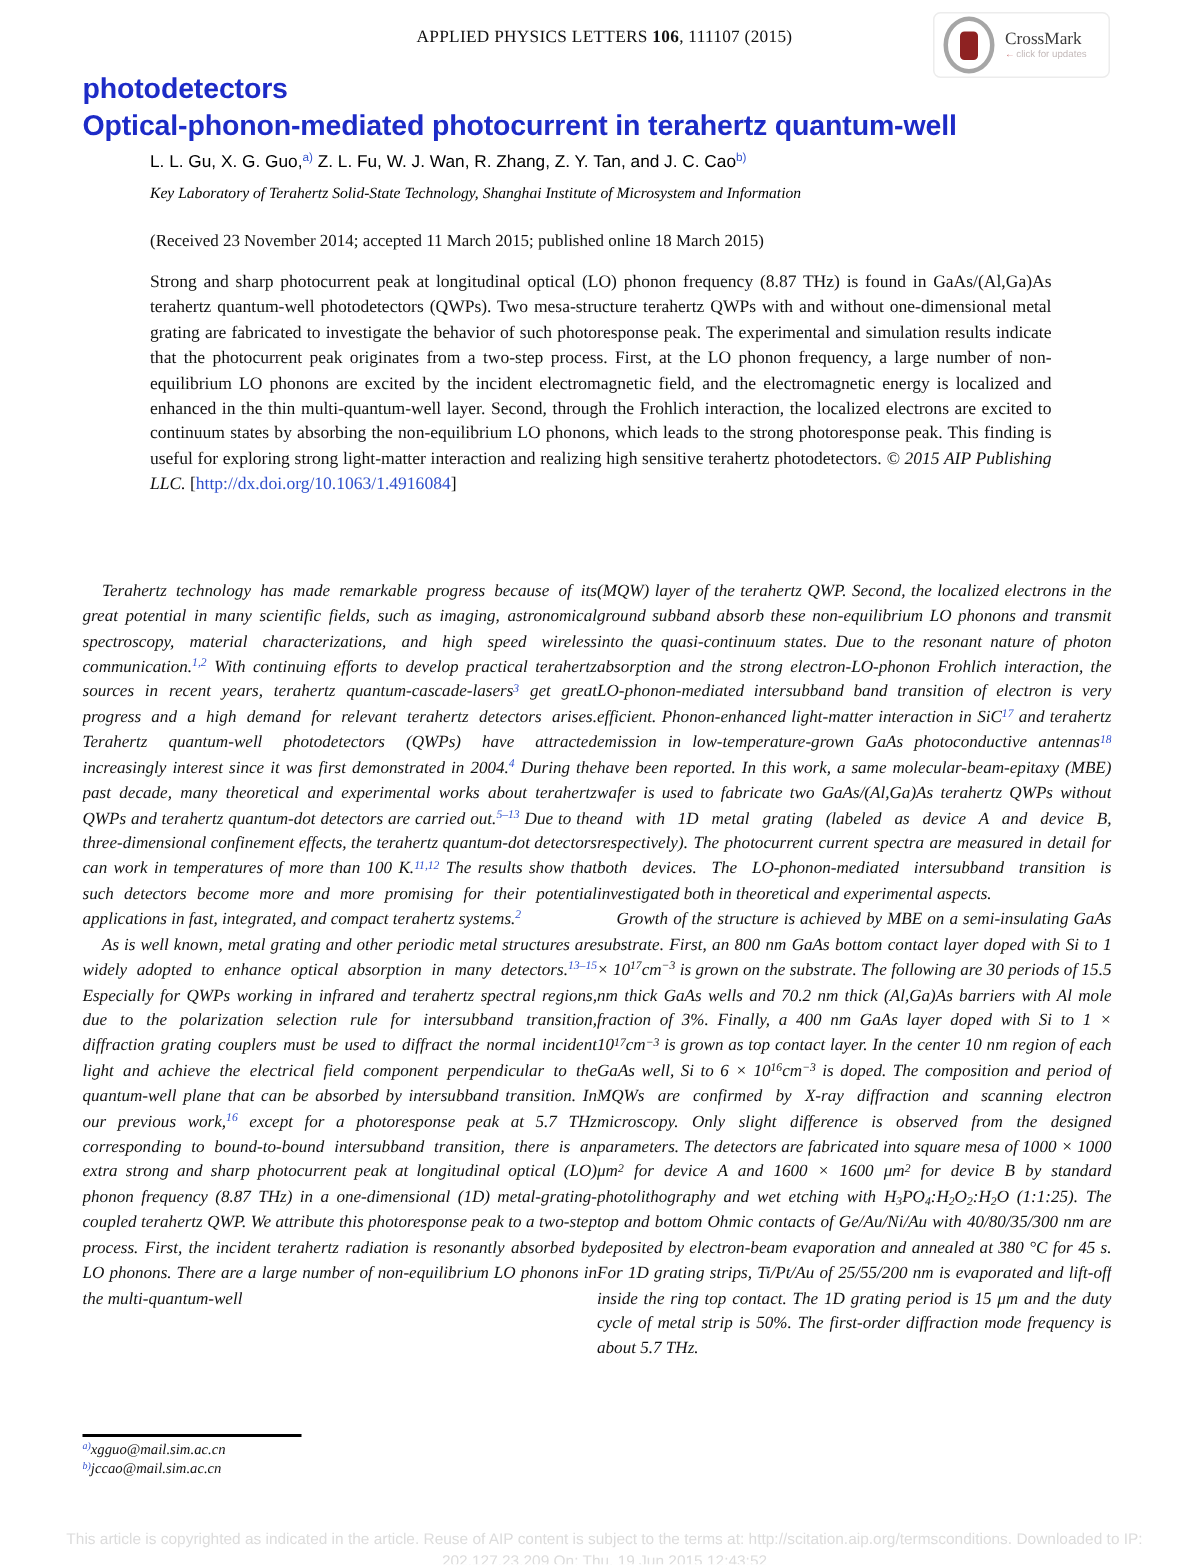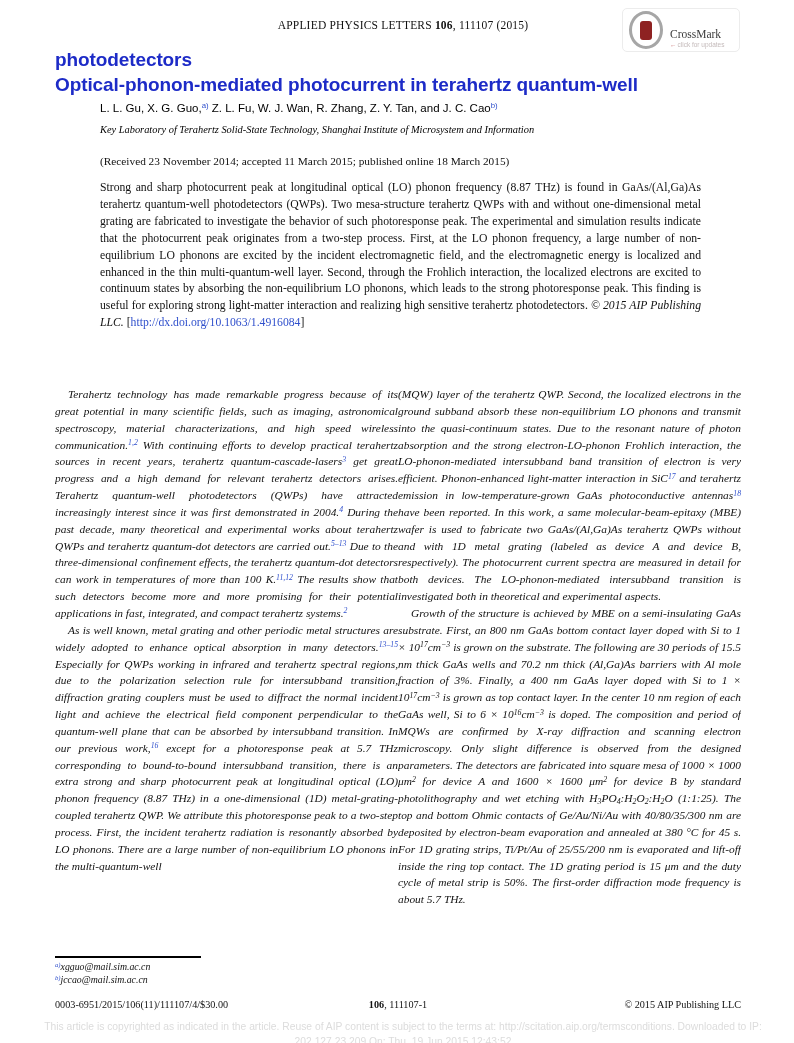--- a/index.html
+++ b/index.html
@@ -18,21 +18,21 @@
     padding-left:12px;
   }
   
   .journal-line{
     position:absolute;top:19px;left:0;width:100%;text-align:center;
     font-size:11.5px;letter-spacing:0.2px;
   }
   .crossmark{
     position:absolute;top:8px;left:622px;width:118px;height:44px;
     border:1px solid #ececec;border-radius:5px;
-    display:flex;align-items:flex-end;gap:7px;padding:2px 6px;box-sizing:border-box;
+    display:flex;align-items:center;gap:7px;padding:2px 6px;box-sizing:border-box;
     background:#fff;
   }
   .cm-ring{
     width:28px;height:32px;border:3px solid var(--crossmark_ring);border-radius:50%;
     display:flex;align-items:center;justify-content:center;flex:0 0 auto;background:#fff;
   }
   .cm-rect{width:12px;height:19px;background:var(--crossmark_red);border-radius:3px;}
   .cm-texts{display:flex;flex-direction:column;line-height:1.05;}
   .cm-name{font-family:"Liberation Serif",serif;font-size:11.5px;color:#3c3c3c;}
   .cm-tag{font-family:"Liberation Sans",sans-serif;font-size:6.5px;color:#c4baba;margin-top:2px;}
@@ -143,22 +143,17 @@
       <p class="para"><span>(MQW) layer of the terahertz QWP. Second, the localized electrons in the ground subband absorb these non-equilibrium LO phonons and transmit into the quasi-continuum states. Due to the resonant nature of photon absorption and the strong electron-LO-phonon Frohlich interaction, the LO-phonon-mediated intersubband band transition of electron is very efficient. Phonon-enhanced light-matter interaction in SiC</span><span class="seg-sup-link">17</span><span> and terahertz emission in low-temperature-grown GaAs photoconductive antennas</span><span class="seg-sup-link">18</span><span> have been reported. In this work, a same molecular-beam-epitaxy (MBE) wafer is used to fabricate two GaAs/(Al,Ga)As terahertz QWPs without and with 1D metal grating (labeled as device A and device B, respectively). The photocurrent current spectra are measured in detail for both devices. The LO-phonon-mediated intersubband transition is investigated both in theoretical and experimental aspects.</span></p>
       <p class="para indent"><span>Growth of the structure is achieved by MBE on a semi-insulating GaAs substrate. First, an 800 nm GaAs bottom contact layer doped with Si to 1 × 10</span><span class="seg-sup">17</span><span>cm</span><span class="seg-sup">−3</span><span> is grown on the substrate. The following are 30 periods of 15.5 nm thick GaAs wells and 70.2 nm thick (Al,Ga)As barriers with Al mole fraction of 3%. Finally, a 400 nm GaAs layer doped with Si to 1 × 10</span><span class="seg-sup">17</span><span>cm</span><span class="seg-sup">−3</span><span> is grown as top contact layer. In the center 10 nm region of each GaAs well, Si to 6 × 10</span><span class="seg-sup">16</span><span>cm</span><span class="seg-sup">−3</span><span> is doped. The composition and period of MQWs are confirmed by X-ray diffraction and scanning electron microscopy. Only slight difference is observed from the designed parameters. The detectors are fabricated into square mesa of 1000 × 1000 μm</span><span class="seg-sup">2</span><span> for device A and 1600 × 1600 μm</span><span class="seg-sup">2</span><span> for device B by standard photolithography and wet etching with H</span><span class="seg-sub">3</span><span>PO</span><span class="seg-sub">4</span><span>:H</span><span class="seg-sub">2</span><span>O</span><span class="seg-sub">2</span><span>:H</span><span class="seg-sub">2</span><span>O (1:1:25). The top and bottom Ohmic contacts of Ge/Au/Ni/Au with 40/80/35/300 nm are deposited by electron-beam evaporation and annealed at 380 °C for 45 s. For 1D grating strips, Ti/Pt/Au of 25/55/200 nm is evaporated and lift-off inside the ring top contact. The 1D grating period is 15 μm and the duty cycle of metal strip is 50%. The first-order diffraction mode frequency is about 5.7 THz.</span></p>
     </div>
     <div class="footnotes">
       <div class="fn-rule"></div>
       <div class="fn-line"><span class="seg-sup-link">a)</span><span>xgguo@mail.sim.ac.cn</span></div>
       <div class="fn-line"><span class="seg-sup-link">b)</span><span>jccao@mail.sim.ac.cn</span></div>
     </div>
   </div>
 
-  <div class="footer">
-    <span class="footer-left">0003-6951/2015/106(11)/111107/4/$30.00</span>
-    <span class="footer-center"><span class="seg-b">106</span><span>, 111107-1</span></span>
-    <span class="footer-right">© 2015 AIP Publishing LLC</span>
-  </div>
 
   <div class="watermark1">This article is copyrighted as indicated in the article. Reuse of AIP content is subject to the terms at: http://scitation.aip.org/termsconditions. Downloaded to IP:</div>
   <div class="watermark2">202.127.23.209 On: Thu, 19 Jun 2015 12:43:52</div>
 
 </div>
 
 </body></html>

